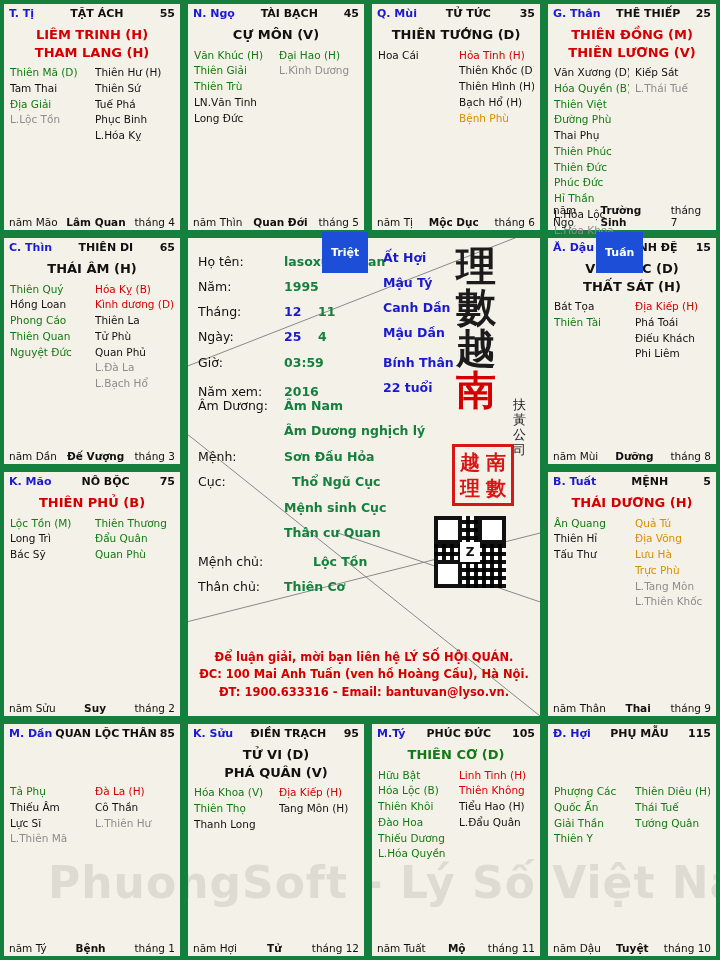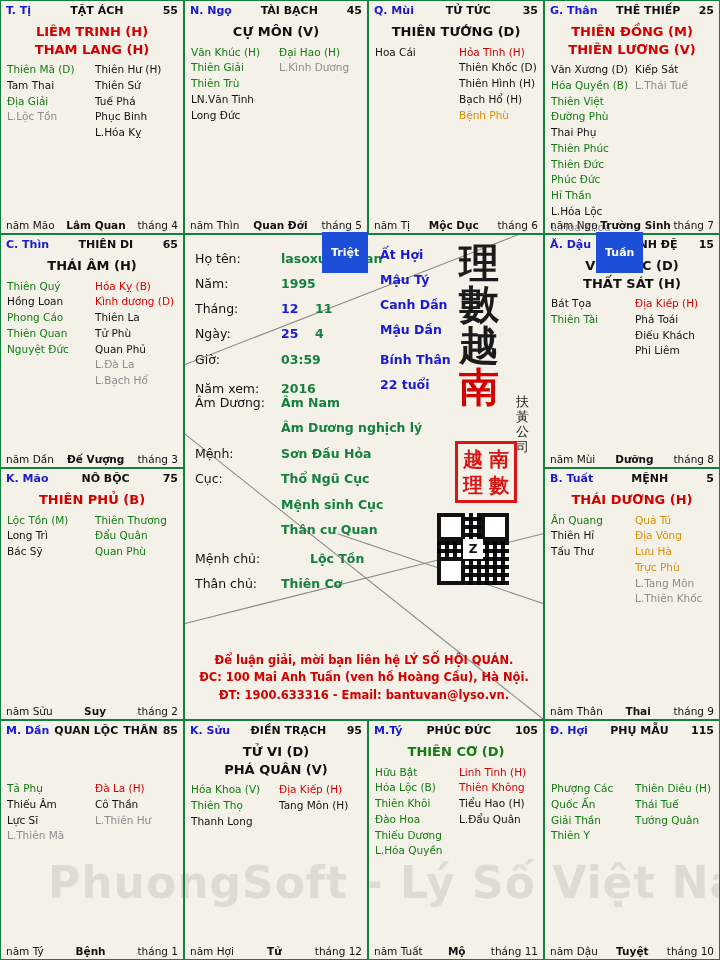--- a/index.html
+++ b/index.html
@@ -27,21 +27,21 @@
   }
   .grid{
     position:absolute;top:0;left:0;
     width:720px;height:960px;
     display:grid;
     grid-template-columns:184px 184px 176px 176px;
     grid-template-rows:234px 234px 252px 240px;
     z-index:2;
   }
   .cell{
-    border:1px solid #15803d;
+    border:4px solid #15803d;
     box-sizing:border-box;
     position:relative;
     padding:0;
     background:transparent;
   }
   .cell.center{
     grid-column:2 / span 2;
     grid-row:2 / span 2;
     background:transparent;
   }
@@ -414,21 +414,21 @@
           <span class="v">Âm Nam</span>
         </div>
         <div class="info-row">
           <span class="k"></span>
           <span class="v">Âm Dương nghịch lý</span>
         </div>
         <div class="info-row" style="margin-top:10px;">
           <span class="k">Mệnh:</span>
           <span class="v">Sơn Đầu Hỏa</span>
         </div>
-        <div class="info-row" style="margin-top:10px;">
+        <div class="info-row" style="margin-top:10px;gap:8px;">
           <span class="k">Cục:</span>
           <span class="v">Thổ Ngũ Cục</span>
         </div>
         <div class="info-row">
           <span class="k"></span>
           <span class="v">Mệnh sinh Cục</span>
         </div>
         <div class="info-row">
           <span class="k"></span>
           <span class="v">Thân cư Quan</span>

